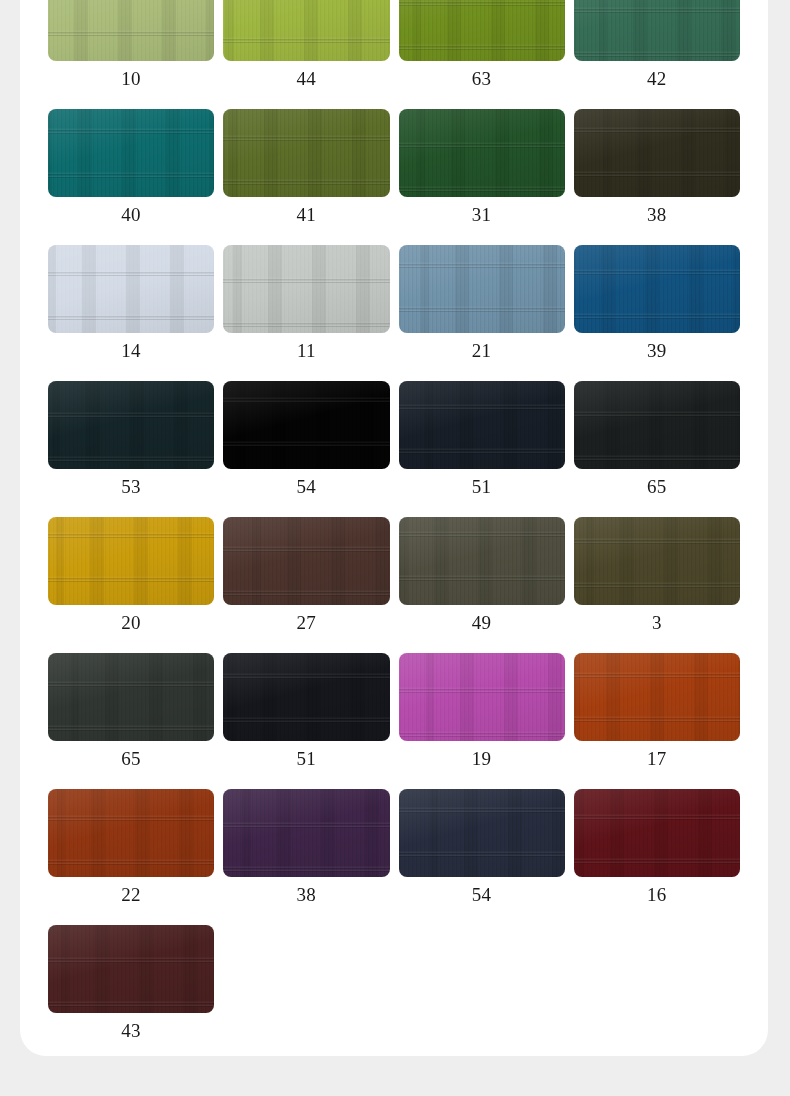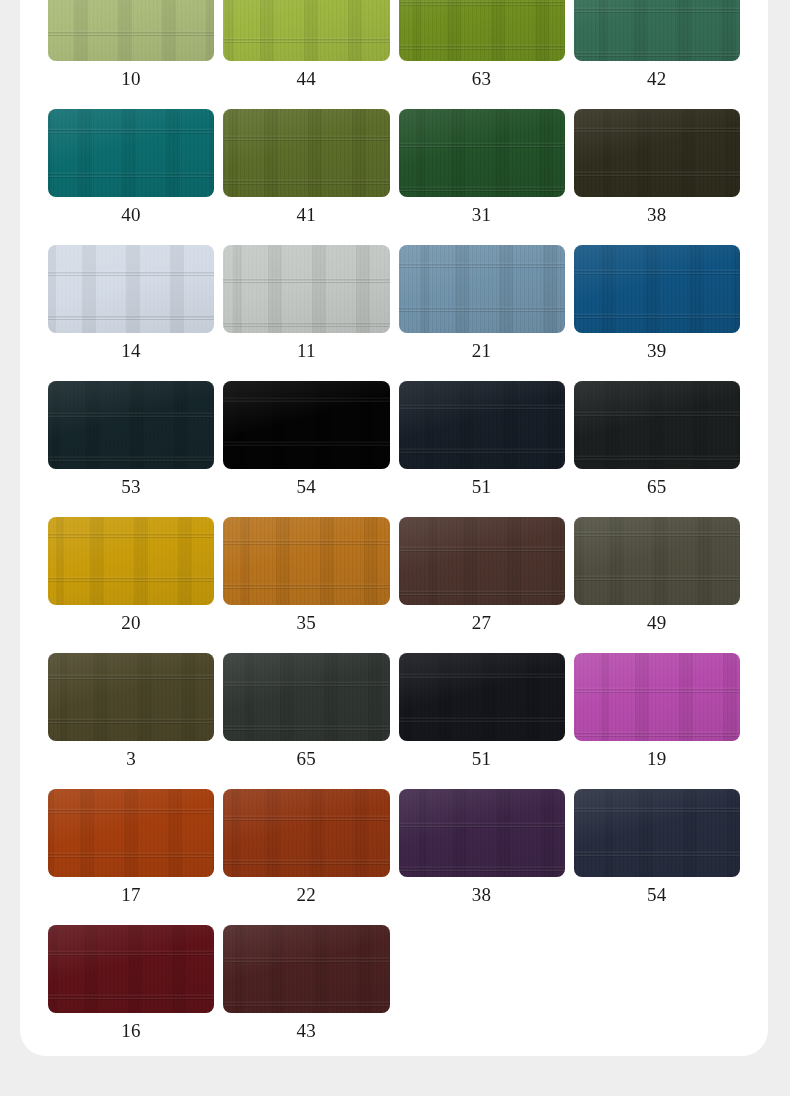--- a/index.html
+++ b/index.html
@@ -244,28 +244,20 @@
         </div>
         <div class="cell">
           <div class="swatch" style="background: rgb(200, 154, 11);">
             <div class="weave"></div>
             <div class="dobby" style="background-position: 16px 2px;"></div>
             <div class="sheen"></div>
           </div>
           <div class="label">20</div>
         </div>
         <div class="cell">
-          <div class="swatch" style="background: rgb(181, 113, 27);">
-            <div class="weave"></div>
-            <div class="dobby" style="background-position: 27px 9px;"></div>
-            <div class="sheen"></div>
-          </div>
-          <div class="label">35</div>
-        </div>
-        <div class="cell">
           <div class="swatch" style="background: rgb(75, 51, 44);">
             <div class="weave"></div>
             <div class="dobby" style="background-position: 38px 16px;"></div>
             <div class="sheen"></div>
           </div>
           <div class="label">27</div>
         </div>
         <div class="cell">
           <div class="swatch" style="background: rgb(77, 76, 62);">
             <div class="weave"></div>

